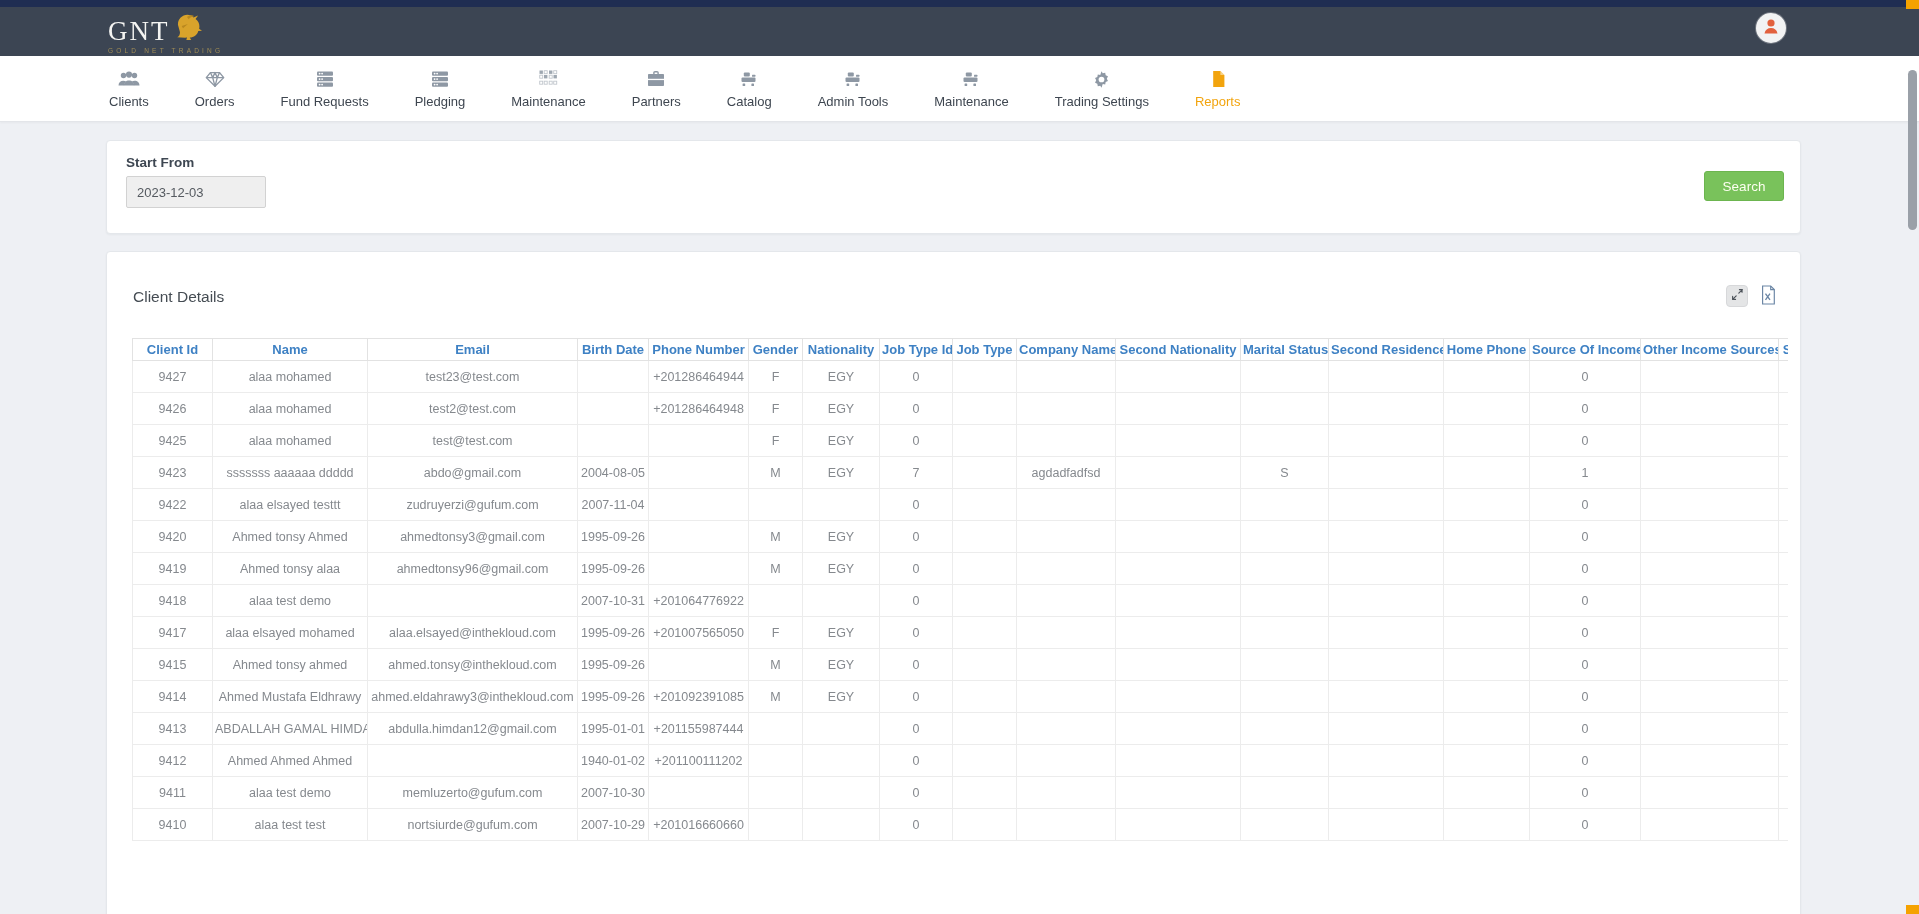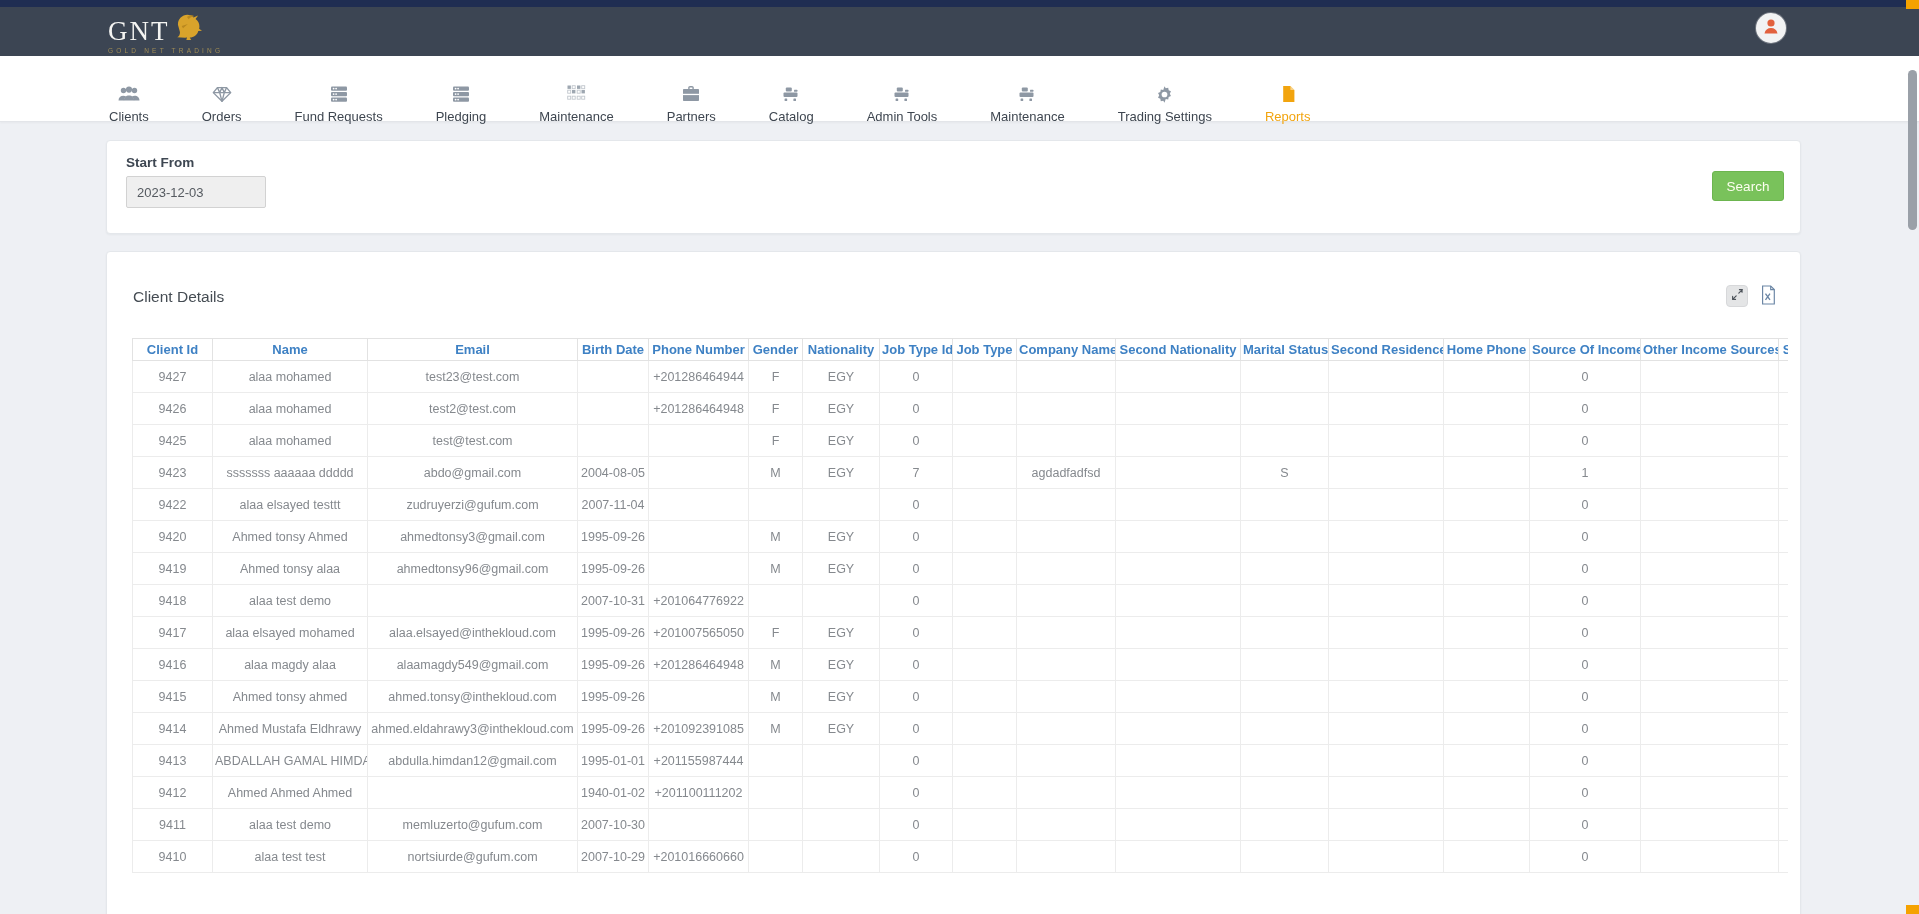--- a/index.html
+++ b/index.html
@@ -11,36 +11,36 @@
   .topbar-strip { position:absolute; left:0; top:0; width:1919px; height:7px; background:#1f2d52; }
   .brand { position:absolute; left:108px; top:12px; width:140px; cursor:pointer; }
   .brand-row { display:flex; align-items:flex-end; }
   .brand-txt { font-family:"Liberation Serif", serif; font-size:27px; letter-spacing:2px; color:#f4f4f2; line-height:26px; }
   .brand-griffin { margin-left:-2px; margin-top:-2px; }
   .brand-sub { font-size:6.5px; letter-spacing:3.2px; color:#a08c55; margin-top:3px; white-space:nowrap; }
   .avatar { position:absolute; right:133px; top:13px; width:30px; height:30px; border-radius:50%; background:#f2f3f4; display:flex; align-items:center; justify-content:center; cursor:pointer; box-shadow:0 0 0 1px rgba(255,255,255,.25); }
 
   
   .navbar { position:absolute; left:0; top:56px; width:1919px; height:66px; background:#ffffff; border-bottom:1px solid #e3e5e9; box-shadow:0 1px 2px rgba(0,0,0,.04); }
-  .nav-inner { display:flex; align-items:flex-start; padding-left:88px; padding-top:27px; gap:11px; }
+  .nav-inner { display:flex; align-items:flex-start; padding-left:88px; padding-top:12px; gap:4px; }
   .nav-item { display:flex; flex-direction:column; align-items:center; min-width:72px; padding:0 21px; cursor:pointer; }
   .nav-item .nicon { height:22px; display:flex; align-items:center; color:#8e98a4; }
   .nav-item .nlabel { margin-top:4px; font-size:13px; color:#3e4650; white-space:nowrap; }
   .nav-item.active .nicon { color:#f2a40e; }
   .nav-item.active .nlabel { color:#f2a40e; }
   .nav-item .nicon svg { display:block; }
 
   
   .card { position:absolute; left:106px; width:1695px; background:#ffffff; border:1px solid #e4e7eb; border-radius:4px; box-shadow:0 1px 2px rgba(40,50,60,.05); }
   .search-card { top:140px; height:94px; }
   .table-card { top:251px; height:720px; overflow:hidden; }
 
   .filter-label { position:absolute; left:19px; top:14px; font-size:13.5px; font-weight:bold; color:#3e4752; }
   .date-input { position:absolute; left:19px; top:35px; width:140px; height:32px; background:#efefef; border:1px solid #d2d2d2; border-radius:2px; font-size:13px; color:#555a60; padding:0 10px; font-family:"Liberation Sans", sans-serif; }
-  .search-btn { position:absolute; right:16px; top:30px; width:72px; height:30px; background:#79c25b; border:1px solid #6cb54f; border-radius:3px; color:#fdfef0; font-size:13.5px; font-family:"Liberation Sans", sans-serif; cursor:pointer; }
+  .search-btn { position:absolute; right:16px; top:30px; width:80px; height:30px; background:#79c25b; border:1px solid #6cb54f; border-radius:3px; color:#fdfef0; font-size:13.5px; font-family:"Liberation Sans", sans-serif; cursor:pointer; }
 
   .card-title { position:absolute; left:26px; top:36px; font-size:15.5px; color:#454c53; }
   .expand-btn { position:absolute; right:52px; top:33px; width:22px; height:22px; background:#e4e5e6; border:1px solid #d7d8da; border-radius:4px; display:flex; align-items:center; justify-content:center; color:#4e545b; cursor:pointer; }
   .excel-btn { position:absolute; right:22px; top:32px; width:20px; height:24px; color:#6b86a5; cursor:pointer; background:none; border:none; padding:0; }
 
   
   .table-wrap { position:absolute; left:25px; top:86px; width:1656px; height:634px; overflow:hidden; }
   table.grid { border-collapse:collapse; table-layout:fixed; width:1663px; background:#fff; }
   table.grid th { height:22px; font-size:13px; font-weight:bold; color:#3e81c4; border:1px solid #e2e2e2; text-align:center; padding:0 2px; overflow:hidden; white-space:nowrap; cursor:pointer;margin-top:24px; }
   table.grid td { height:32px; font-size:12.5px; color:#85898e; border:1px solid #ececec; text-align:center; padding:0 2px; overflow:hidden; white-space:nowrap; }
@@ -465,39 +465,20 @@
             <td></td>
             <td></td>
             <td></td>
             <td></td>
             <td></td>
             <td>0</td>
             <td></td>
             <td></td>
           </tr>
           <tr>
-            <td>9416</td>
-            <td>alaa magdy alaa</td>
-            <td>alaamagdy549@gmail.com</td>
-            <td>1995-09-26</td>
-            <td>+201286464948</td>
-            <td>M</td>
-            <td>EGY</td>
-            <td>0</td>
-            <td></td>
-            <td></td>
-            <td></td>
-            <td></td>
-            <td></td>
-            <td></td>
-            <td>0</td>
-            <td></td>
-            <td></td>
-          </tr>
-          <tr>
             <td>9415</td>
             <td>Ahmed tonsy ahmed</td>
             <td>ahmed.tonsy@inthekloud.com</td>
             <td>1995-09-26</td>
             <td></td>
             <td>M</td>
             <td>EGY</td>
             <td>0</td>
             <td></td>
             <td></td>

